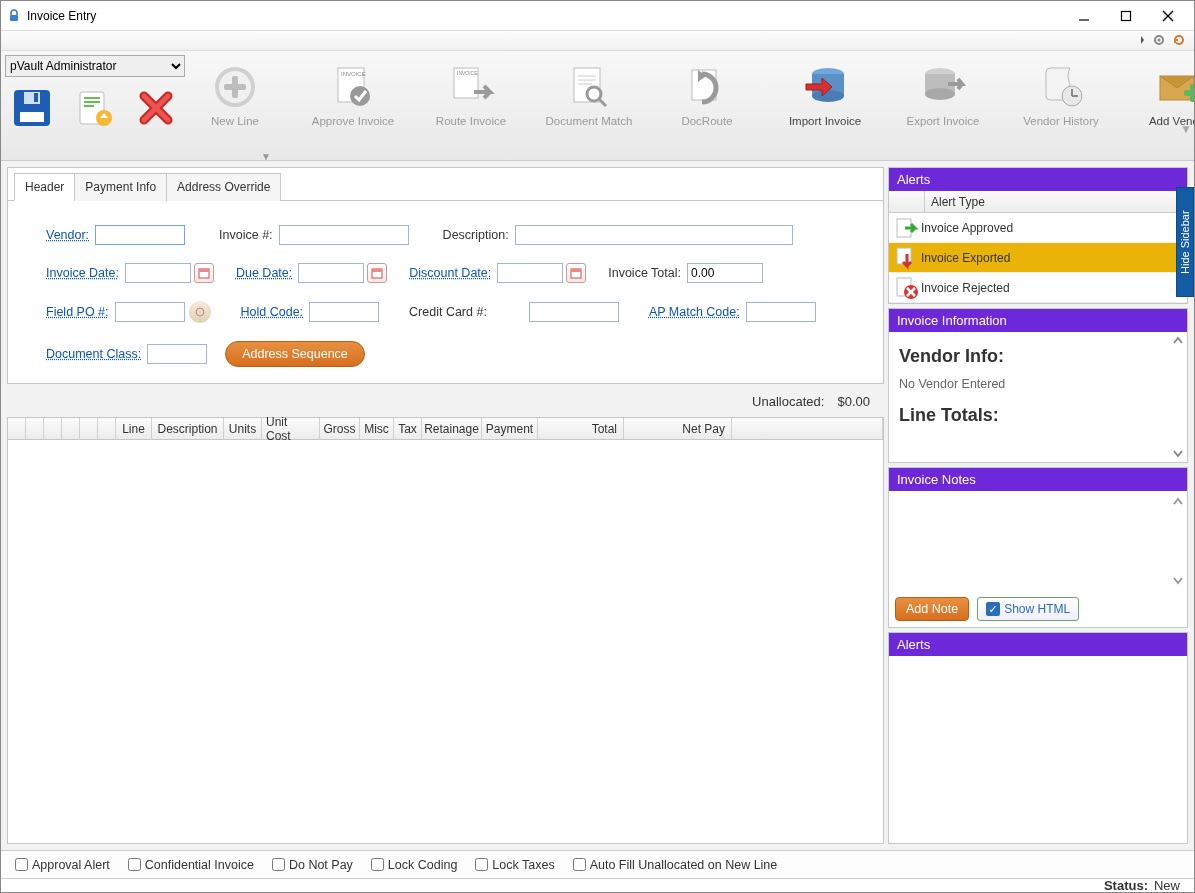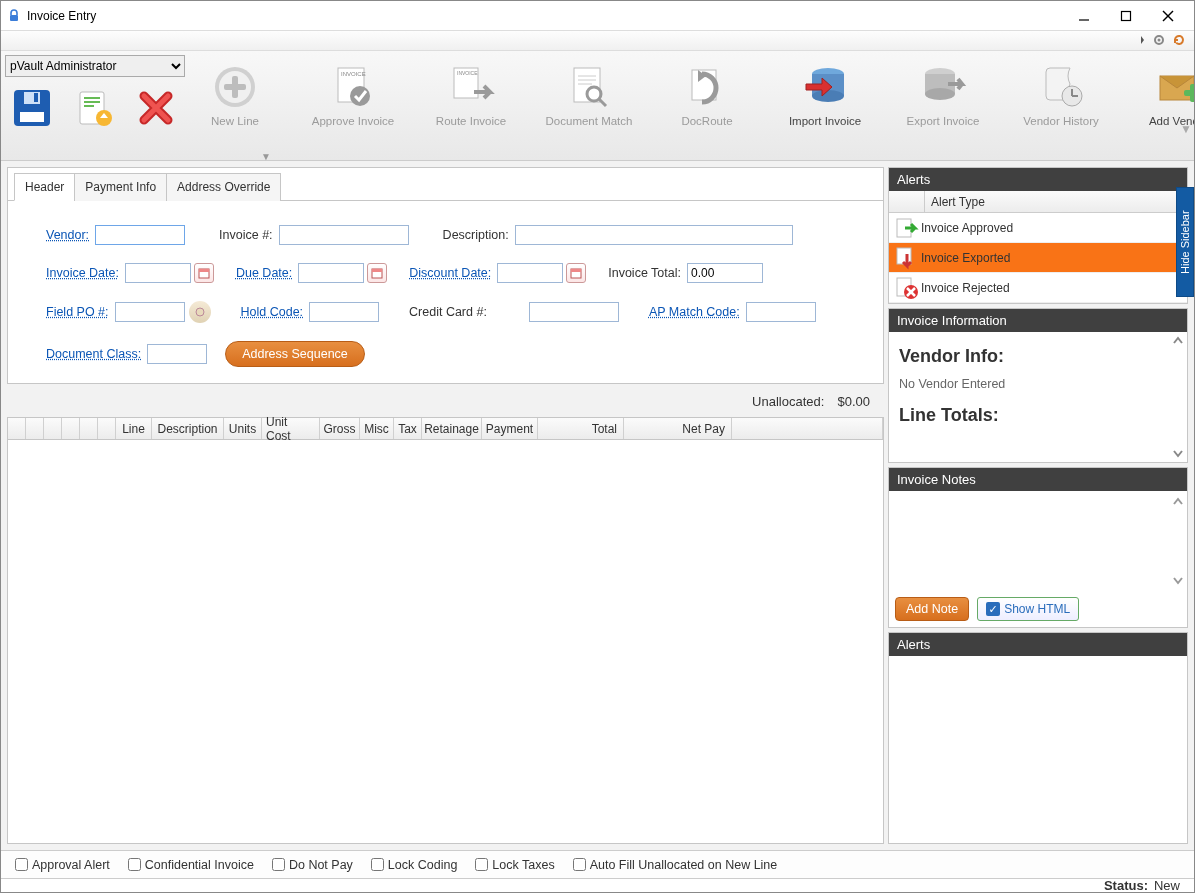--- a/index.html
+++ b/index.html
@@ -57,27 +57,27 @@
   .unalloc .val { display:inline-block; width:36px; text-align:right; margin-left:6px;}
   
   
   .grid { background:#fff; border:1px solid #c6c6c6; flex:1; display:flex; flex-direction:column;}
   .ghead { display:flex; background:linear-gradient(#fbfbfb,#ececec); border-bottom:1px solid #c6c6c6; height:22px; align-items:stretch;}
   .gh { border-right:1px solid #d0d0d0; font-size:12px; color:#333; display:flex; align-items:center; justify-content:center; padding:0 4px;}
   .gbody { flex:1; background:#fff;}
   
   
   .panel { border:1px solid #c6c6c6; background:#fff; display:flex; flex-direction:column;}
-  .phead { background:#404040; color:#fff; padding:4px 8px; font-size:13px;}
+  .phead { background:#6d28d9; color:#fff; padding:4px 8px; font-size:13px;}
   .alerttypes { background:linear-gradient(#fbfbfb,#ececec); border-bottom:1px solid #ccc; display:flex; height:22px;}
   .alerttypes .spacer{width:36px; border-right:1px solid #ccc;}
   .alerttypes .lbl{flex:1; display:flex; align-items:center; padding-left:6px; font-size:12px;}
   .alertrow { display:flex; align-items:center; height:30px; border-bottom:1px solid #eee; padding:0 4px; cursor:pointer;}
   .alertrow .aicn{width:28px; display:flex; align-items:center; justify-content:center;}
-  .alertrow.sel { background:#f97316;}
+  .alertrow.sel { background:#eab308;}
   
   .infobody { padding:8px 10px; position:relative; height:130px; overflow:auto;}
   .infobody h2{font-size:18px; font-weight:bold; margin:6px 0 10px 0; color:#333;}
   .infobody .sub{font-size:12.5px; color:#666; margin-bottom:14px;}
   .scrollctl { position:absolute; right:2px; width:14px;}
   .scrollctl.top{top:2px;} .scrollctl.bot{bottom:2px;}
   
   .notesbody { height:100px; background:#fff; position:relative;}
   .notesbtns { padding:6px; display:flex; gap:8px; align-items:center;}
   .chkbtn { display:inline-flex; align-items:center; gap:4px; border:1px solid #6a6; padding:4px 8px; border-radius:3px; background:linear-gradient(#fff,#eef); cursor:pointer;}

